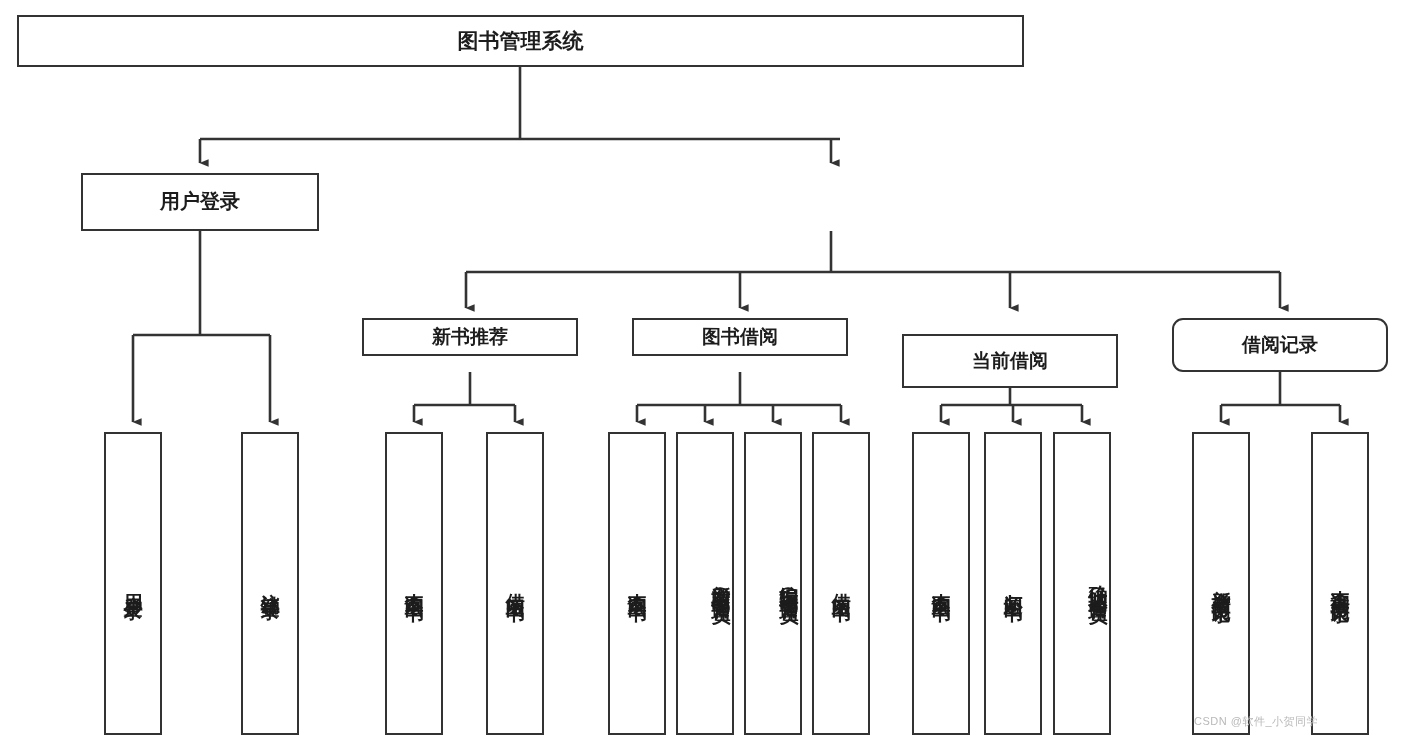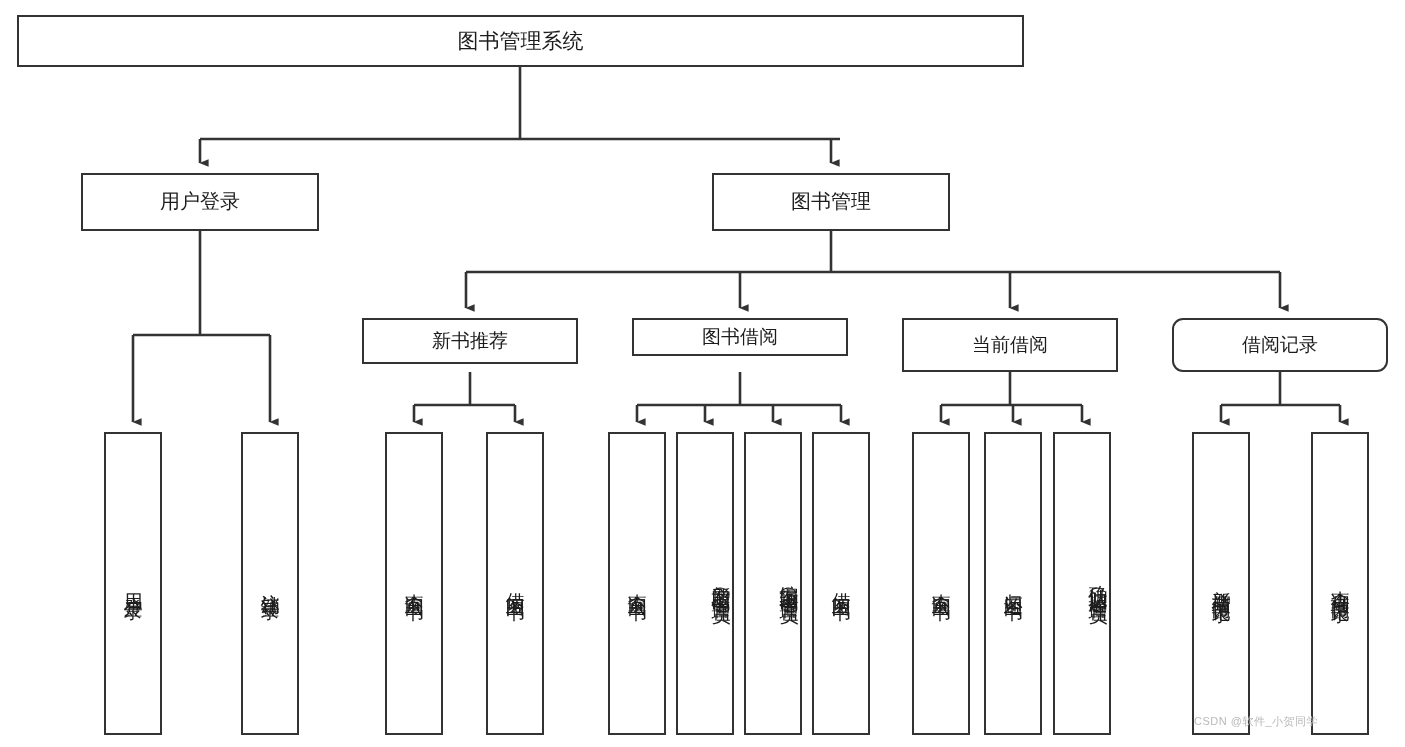--- a/index.html
+++ b/index.html
@@ -29,20 +29,21 @@
   .node {
     position: absolute;
     box-sizing: border-box;
     background: #ffffff;
     border: 2px solid #333333;
     display: flex;
     align-items: center;
     justify-content: center;
     color: #1c1c1c;
     line-height: 1.18;
+    font-weight: bold;
   }
   .node.root {
     font-size: 21px;
   }
   .node.lvl2 {
     font-size: 20px;
   }
   .node.lvl3 {
     font-size: 19px;
   }
@@ -119,31 +120,28 @@
     </g>
   </svg>
 
   <div class="node root" style="left:17px; top:15px; width:1007px; height:52px;">
     <span>图书管理系统</span>
   </div>
 
   <div class="node lvl2" style="left:81px; top:173px; width:238px; height:58px;">
     <span>用户登录</span>
   </div>
-  <div class="node lvl2" style="left:712px; top:173px; width:238px; height:58px;">
-    <span>图书管理</span>
-  </div>
 
-  <div class="node lvl3" style="left:362px; top:318px; width:216px; height:46px;">
+  <div class="node lvl3" style="left:362px; top:318px; width:216px; height:38px;">
     <span>新书推荐</span>
   </div>
   <div class="node lvl3" style="left:632px; top:318px; width:216px; height:38px;">
     <span>图书借阅</span>
   </div>
-  <div class="node lvl3" style="left:902px; top:318px; width:216px; height:54px;">
+  <div class="node lvl3" style="left:902px; top:334px; width:216px; height:54px;">
     <span>当前借阅</span>
   </div>
   <div class="node lvl3" style="left:1172px; top:318px; width:216px; height:54px;border-radius:11px;">
     <span>借阅记录</span>
   </div>
 
   <div class="node leaf lvl3" style="left:104px; top:432px; width:58px; height:303px;">
     <span>用户登录</span>
   </div>
   <div class="node leaf lvl3" style="left:241px; top:432px; width:58px; height:303px;">

